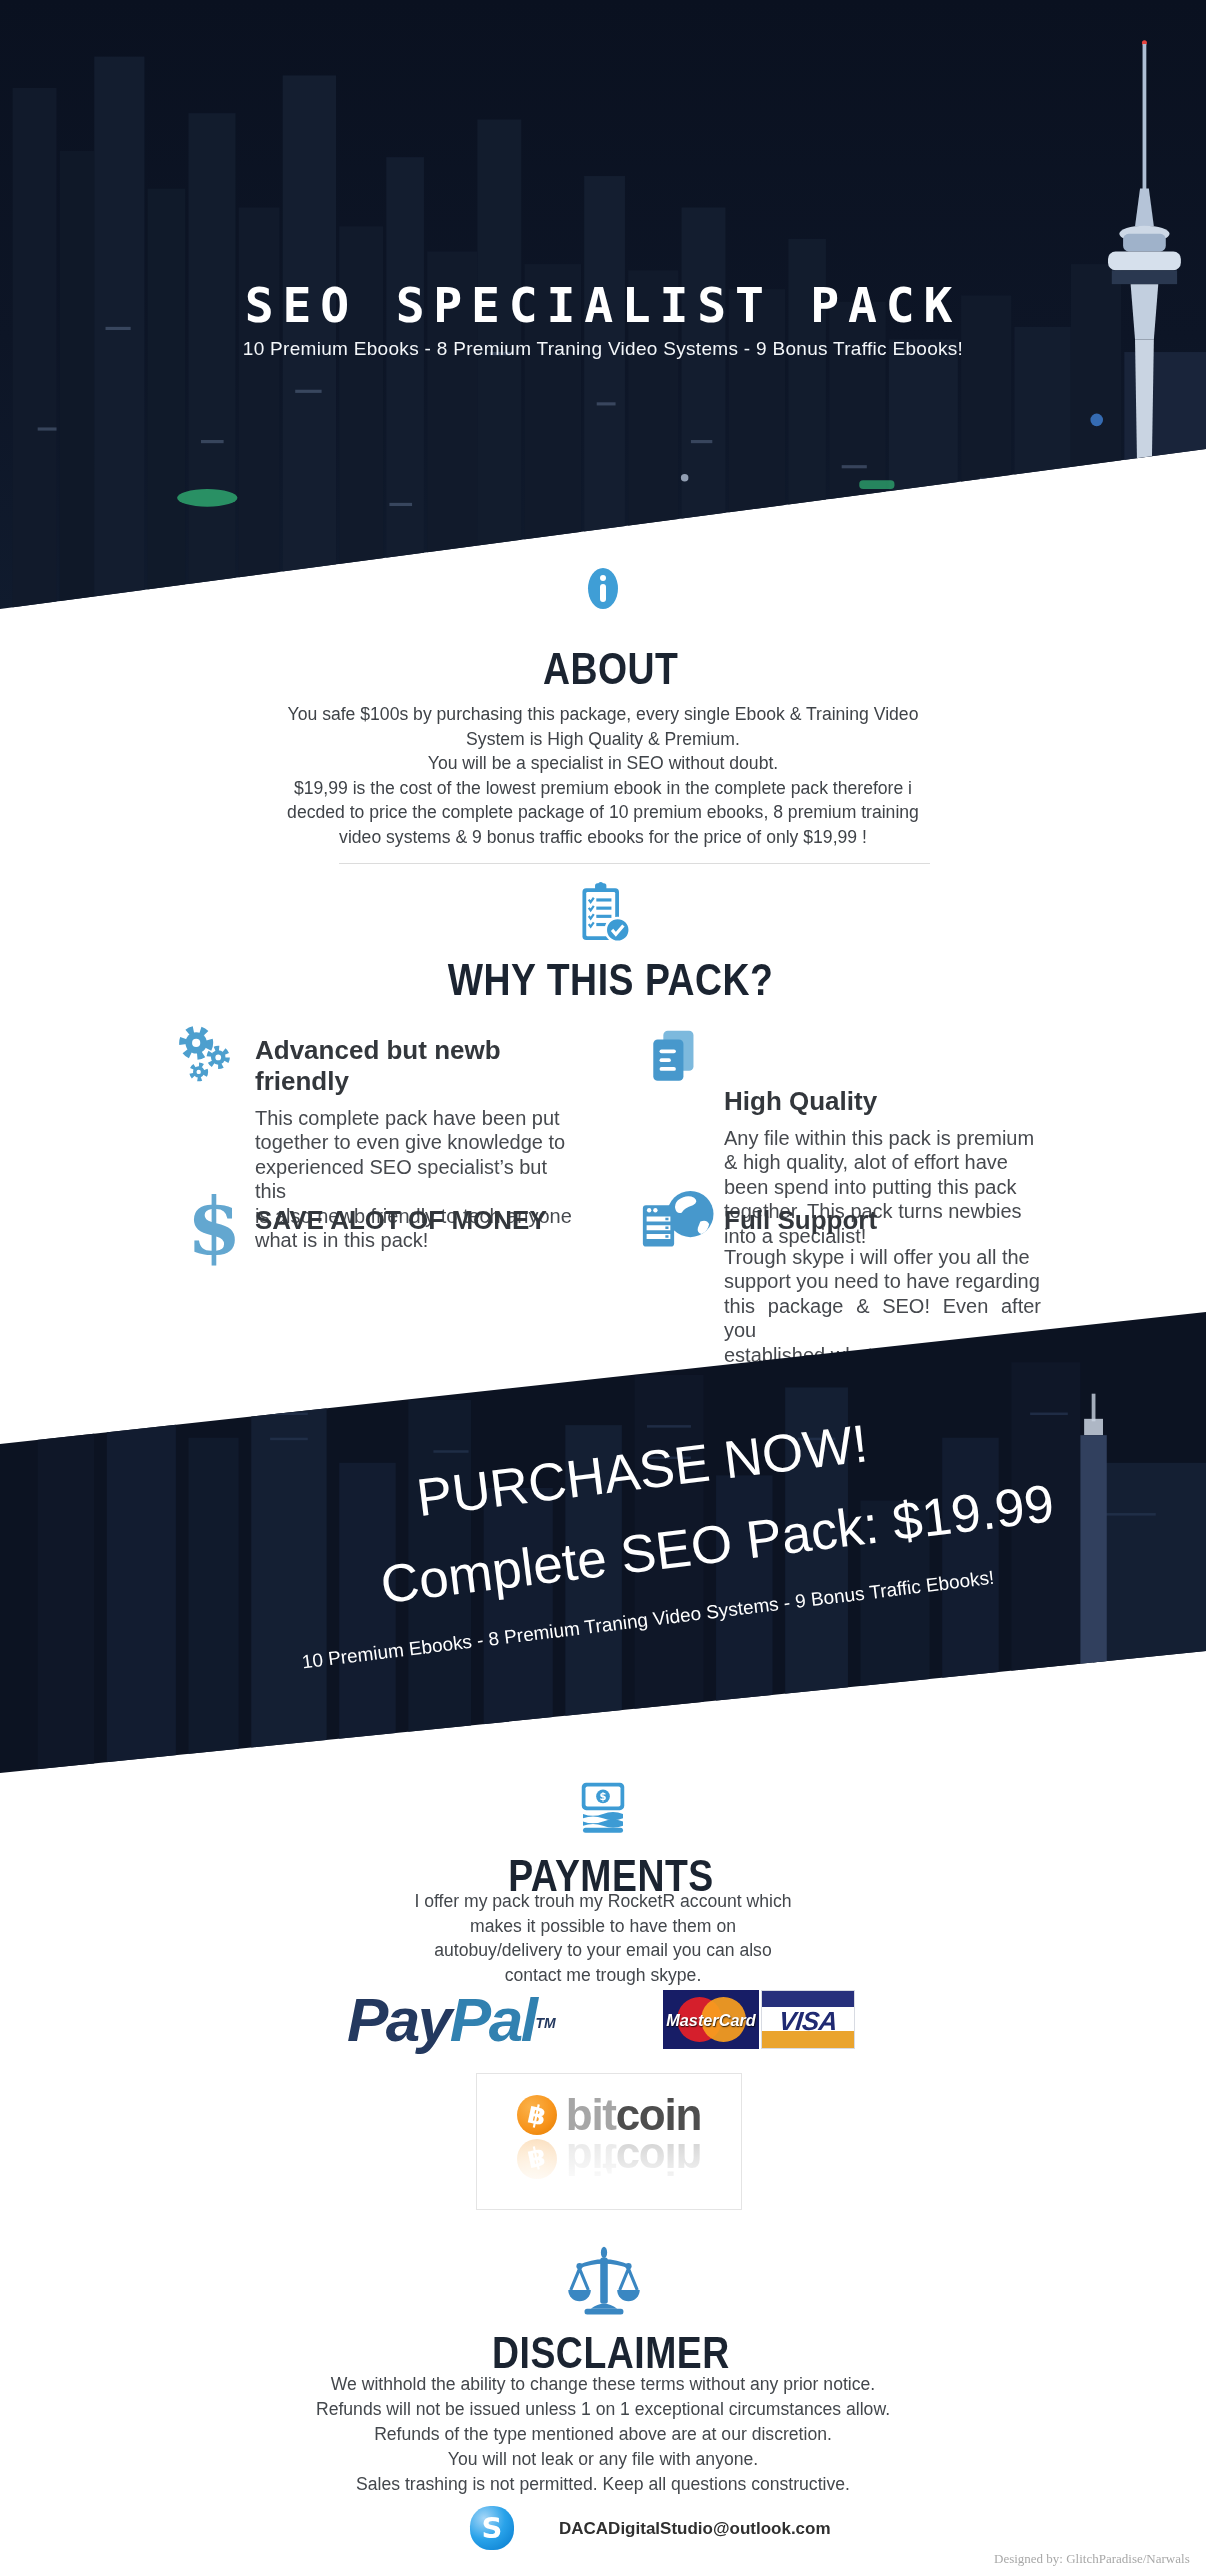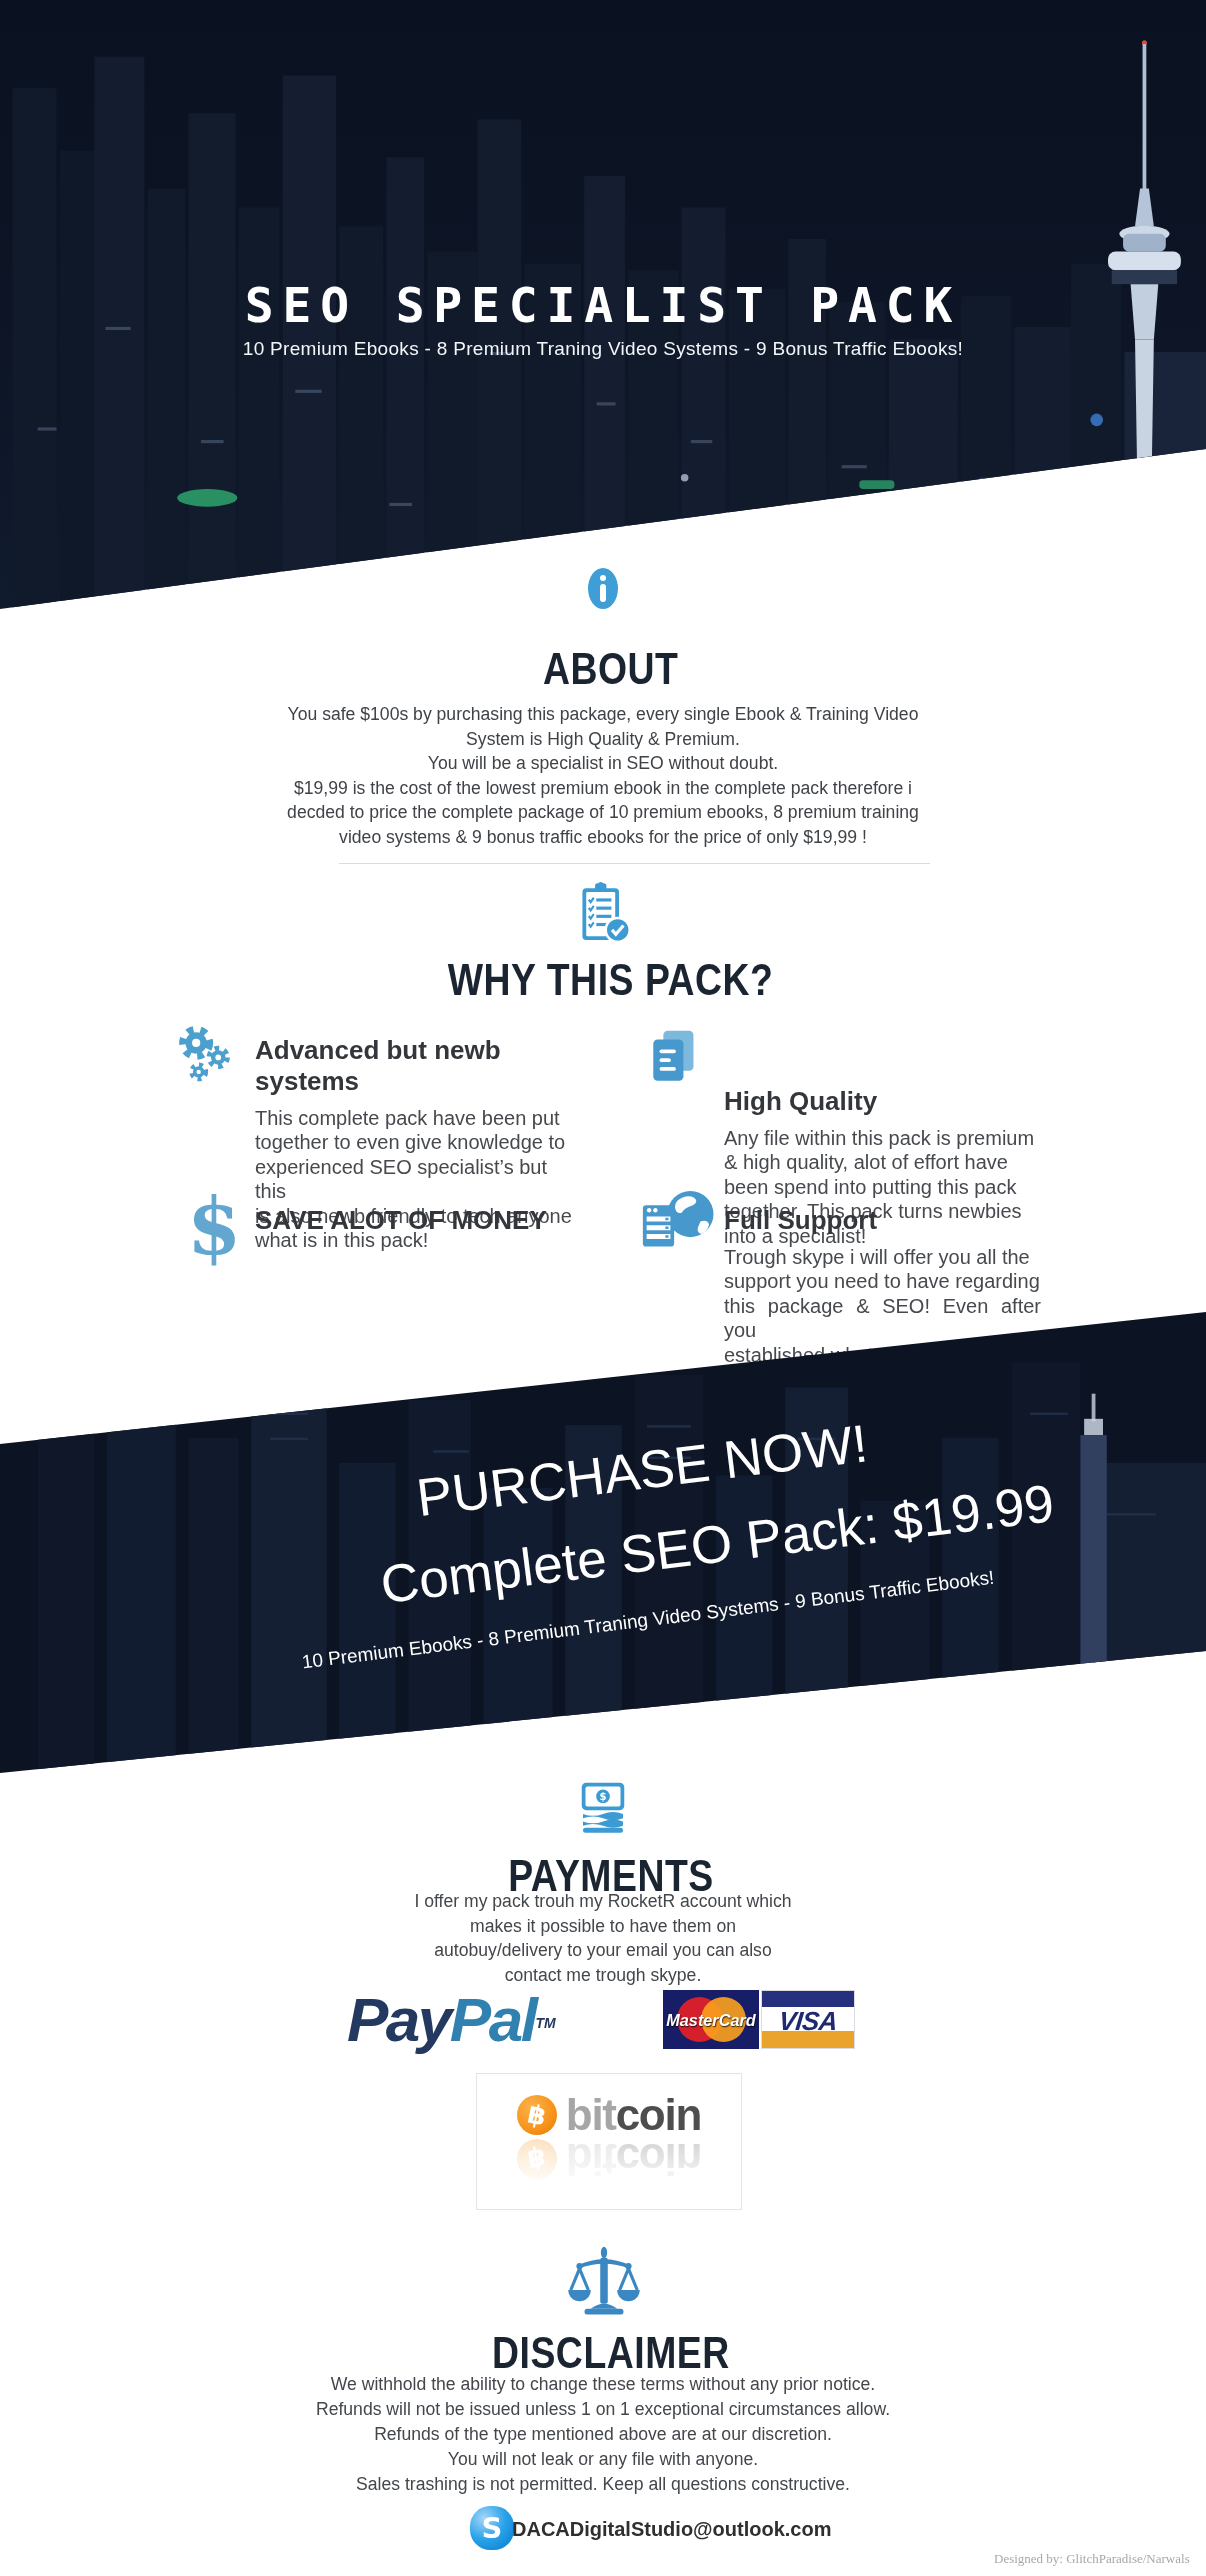--- a/index.html
+++ b/index.html
@@ -79,21 +79,21 @@
   .btc-word .w1{color:#a6a6a6;}
   .btc-word .w2{color:#4e4e4e;}
   .btc-fade{position:absolute;left:0;top:63px;width:100%;height:74px;
         background:linear-gradient(180deg,rgba(255,255,255,.15) 0%,#ffffff 72%);}
 
   
   .skype-icon{position:absolute;left:470px;top:2506px;width:44px;height:44px;border-radius:46%;
         background:radial-gradient(circle at 32% 28%,#a6d6f7,#2aa3ea 48%,#0b7fd0 92%);
         display:flex;align-items:center;justify-content:center;}
   .skype-icon span{color:#fff;font-weight:bold;font-size:29px;font-family:"DejaVu Sans",sans-serif;}
-  .email{position:absolute;left:512px;top:2514px;color:#2f2f2f;font-weight:bold;font-size:20px;line-height:30px;}
+  .email{position:absolute;left:559px;top:2514px;color:#2f2f2f;font-weight:bold;font-size:17px;line-height:30px;}
   .credit{position:absolute;right:16.3px;top:2551px;color:#a8a8a8;font-family:"Liberation Serif",serif;font-size:13px;text-align:right;}
 </style>
 </head>
 <body>
 
 <div class="page">
 
   <header class="hero">
     <svg viewBox="0 0 1920 972" preserveAspectRatio="none">
       <g fill="#111a2b">
@@ -194,21 +194,21 @@
         <circle cx="32" cy="30" r="6.5" fill="#ffffff"></circle>
       <circle cx="67" cy="53" r="14" fill="none" stroke="#4d9fce" stroke-width="9" stroke-dasharray="7 8"></circle>
       <circle cx="67" cy="53" r="11.5" fill="#4d9fce"></circle>
         <circle cx="67" cy="53" r="4.5" fill="#ffffff"></circle>
       <circle cx="36" cy="76" r="11" fill="none" stroke="#4d9fce" stroke-width="8" stroke-dasharray="6 7"></circle>
       <circle cx="36" cy="76" r="9" fill="#4d9fce"></circle>
         <circle cx="36" cy="76" r="3.5" fill="#ffffff"></circle>
     </g>
   </svg>
   <div class="feature" style="left:255px;top:1035px;">
-    <h3>Advanced but newb systems</h3>
+    <h3>Advanced but newb friendly</h3>
     <p>This complete pack have been put
 together to even give knowledge to
 experienced SEO specialist’s but this
 is also newb friendly to tech anyone
 what is in this pack!</p>
   </div>
 
   <svg class="f-icon" style="left:647px;top:1028px;" width="54" height="58" viewBox="0 0 86 92">
     <rect x="26" y="4" width="48" height="64" rx="7" fill="#7db9dd"></rect>
     <rect x="10" y="18" width="48" height="66" rx="7" fill="#4798cc"></rect>

